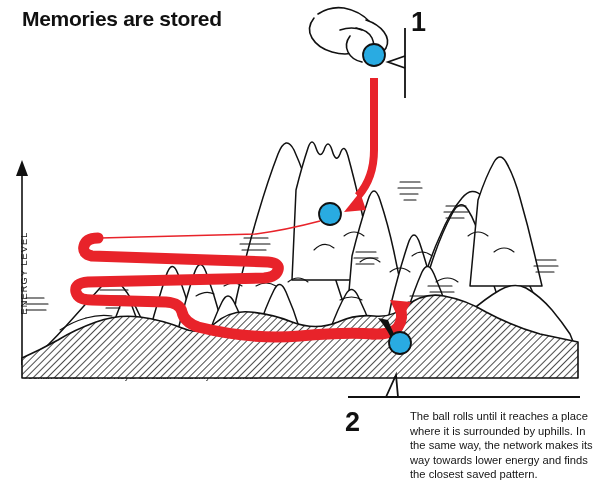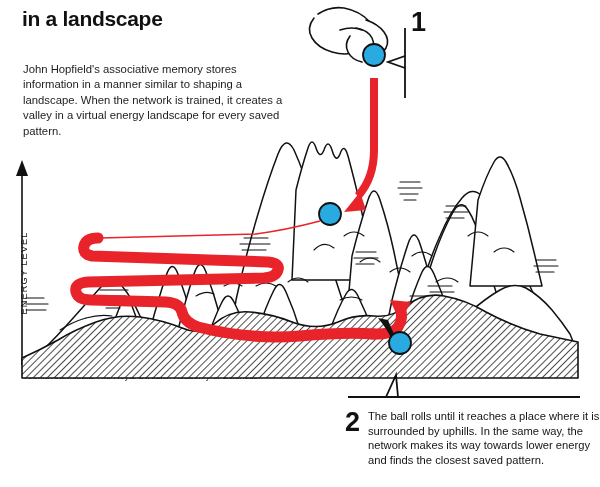--- a/index.html
+++ b/index.html
@@ -41,35 +41,34 @@
   .callout .num{
     font-size:27px;font-weight:bold;line-height:1;color:#111;
     margin-right:7px;width:16px;flex:none;text-align:left;
   }
   .callout .body{
     font-size:11.2px;line-height:14.6px;color:#141414;
   }
   #callout-1{left:411px;top:9px;width:185px;}
   #callout-1 .body{width:160px;}
   #callout-2{left:345px;top:409px;width:255px;}
-  #callout-2 .body{width:232px;}
+  #callout-2 .body{width:232px;margin-left:42px;}
 
   
   svg.art{position:absolute;left:0;top:0;width:600px;height:487px;}
 </style>
 </head>
 <body>
 
 <div id="root">
 
   <div class="headline">
-    <span class="l2">in a landscape</span>
+    <span>Memories are stored</span>
   </div>
 
-  <div class="deck">John Hopfield's associative memory stores information in a manner similar to shaping a landscape. When the network is trained, it creates a valley in a virtual energy landscape for every saved pattern.</div>
 
   <div class="axis-label">ENERGY LEVEL</div>
 
   <div class="credit">©Johan Jarnestad/The Royal Swedish Academy of Sciences</div>
 
   <div class="callout" id="callout-1">
     <div class="num">1</div>
   </div>
 
   <div class="callout" id="callout-2">

